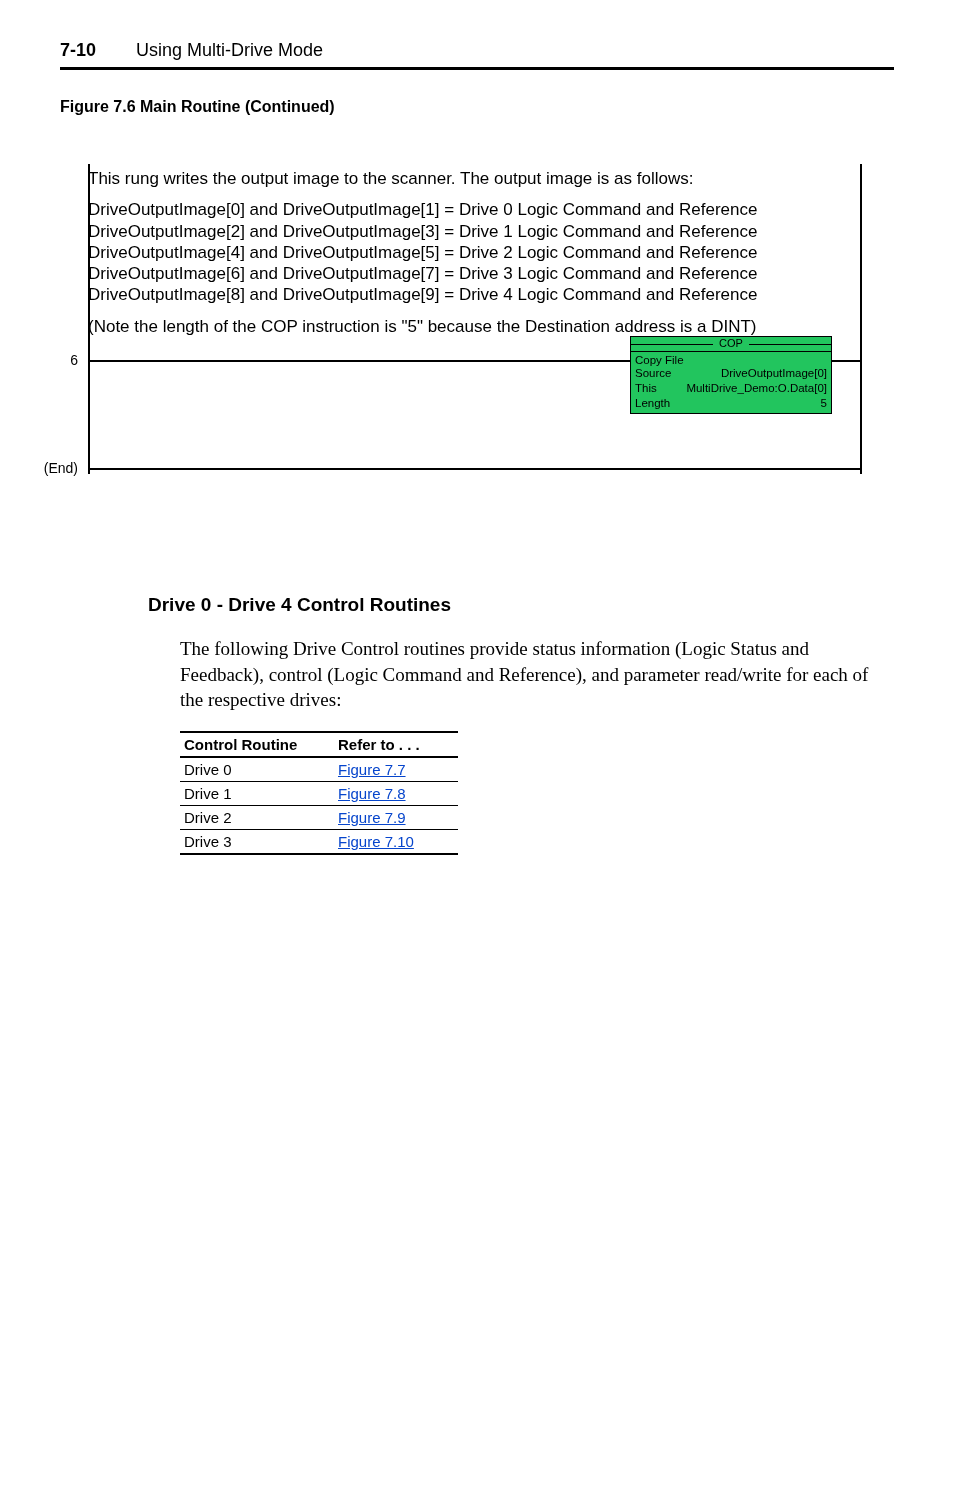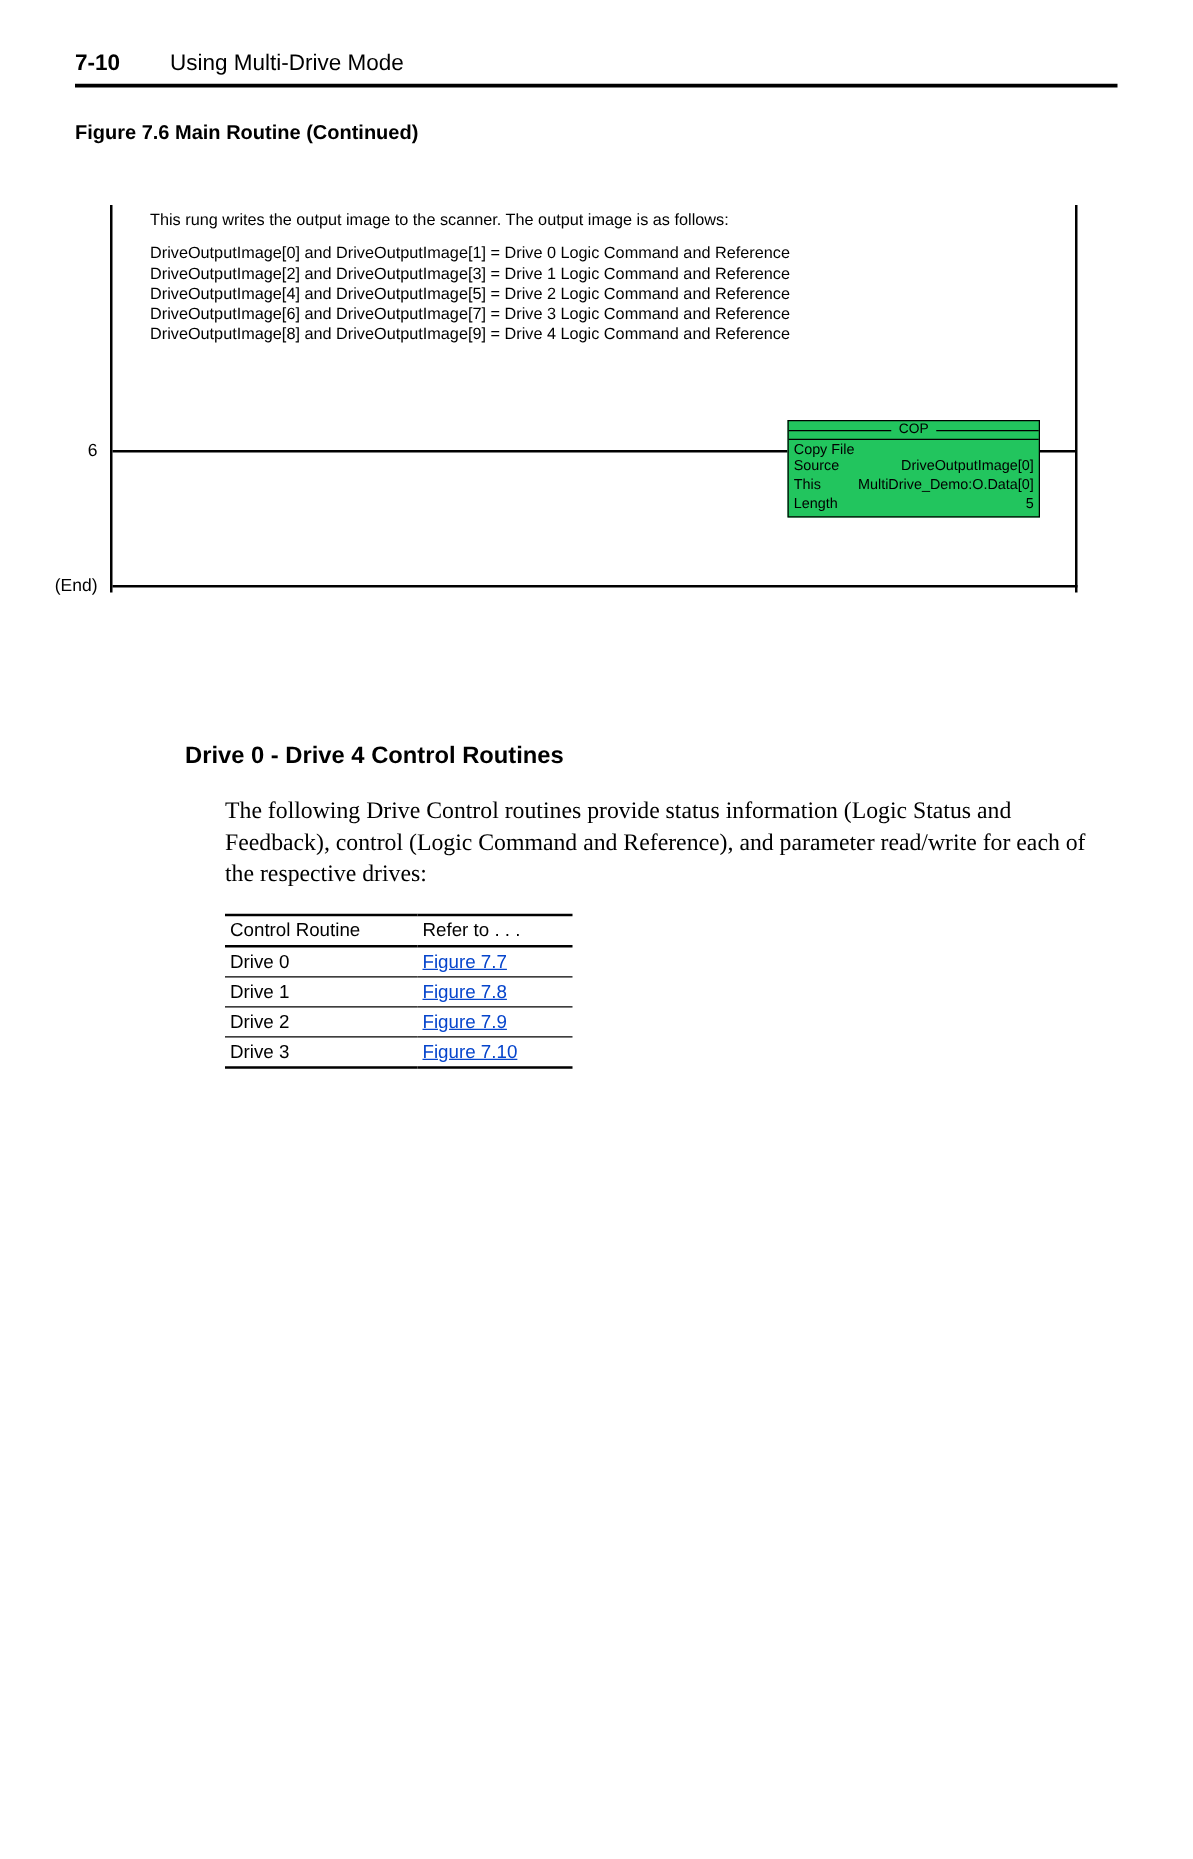--- a/index.html
+++ b/index.html
@@ -55,23 +55,23 @@
     width: 2px;
     background: #000;
     top: 0;
     height: 310px;
   }
   .rail-left { left: 48px; }
   .rail-right { left: 820px; }
   
   .rung-text {
     position: absolute;
-    left: 80px;
+    left: 48px;
     top: 4px;
-    font-size: 13px;
+    font-size: 17px;
     line-height: 1.25;
     width: 720px;
   }
   .rung-text .gap { height: 10px; }
   
   .wire-left {
     position: absolute;
     top: 196px;
     left: 50px;
     height: 2px;
@@ -159,21 +159,21 @@
     font-size: 15px;
   }
   .ref-table th, .ref-table td {
     text-align: left;
     padding: 3px 10px 3px 4px;
     border-bottom: 1px solid #000;
   }
   .ref-table thead th {
     border-top: 2.5px solid #000;
     border-bottom: 2.5px solid #000;
-    font-weight: normal;
+    font-weight: bold;
   }
   .ref-table tbody tr:last-child td {
     border-bottom: 2.5px solid #000;
   }
   .ref-table th:first-child, .ref-table td:first-child {
     width: 140px;
   }
   .ref-table th:last-child, .ref-table td:last-child {
     width: 110px;
   }
@@ -204,20 +204,21 @@
 
     <div class="rung-text">
       <div>This rung writes the output image to the scanner.   The output image is as follows:</div>
       <div class="gap"></div>
       <div>DriveOutputImage[0] and DriveOutputImage[1] = Drive 0 Logic Command and Reference</div>
       <div>DriveOutputImage[2] and DriveOutputImage[3] = Drive 1 Logic Command and Reference</div>
       <div>DriveOutputImage[4] and DriveOutputImage[5] = Drive 2 Logic Command and Reference</div>
       <div>DriveOutputImage[6] and DriveOutputImage[7] = Drive 3 Logic Command and Reference</div>
       <div>DriveOutputImage[8] and DriveOutputImage[9] = Drive 4 Logic Command and Reference</div>
       <div class="gap"></div>
+      <div>(Note the length of the COP instruction is "5" because the Destination address is a DINT)</div>
     </div>
 
     <div class="wire-left"></div>
     <div class="wire-right"></div>
 
     <div class="cop-box">
       <div class="cop-header">
         <div class="cop-header-text">COP</div>
       </div>
       <div class="cop-body">

